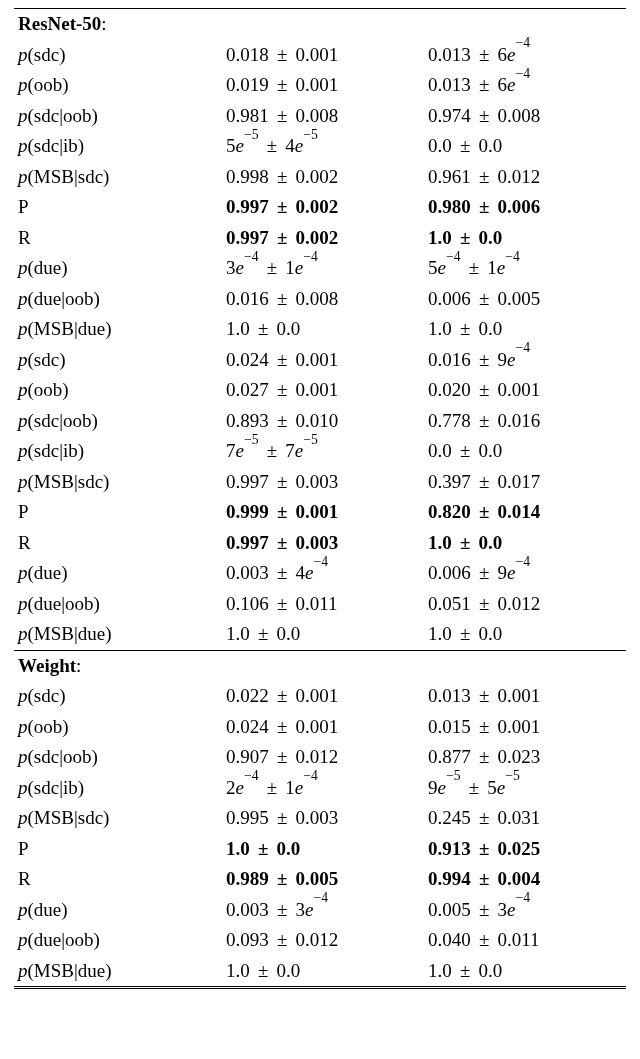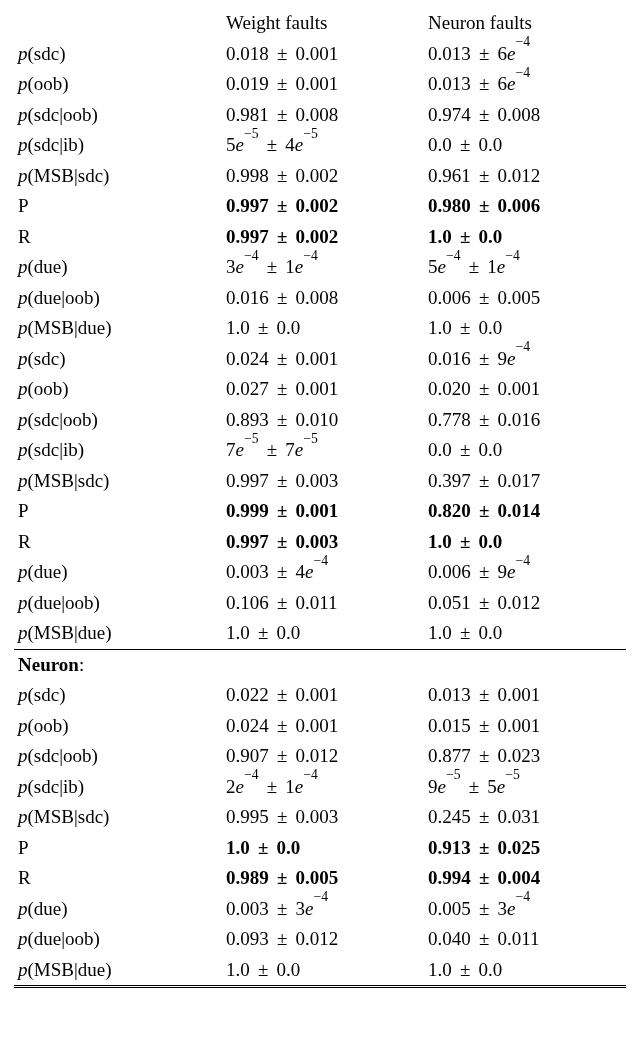--- a/index.html
+++ b/index.html
@@ -20,24 +20,22 @@
 <body>
 
 <div class="page">
   <table>
     <colgroup>
         <col class="cl">
         <col class="cw">
         <col class="cn">
       </colgroup>
     <tbody id="tb">
-        <tr>
-          <th></th>
-          <th>Weight faults</th>
-          <th>Neuron faults</th>
+        <tr class="top-rule">
+          <td colspan="3"><span class="b">ResNet-50</span>:</td>
         </tr>
         <tr>
           <td><span class="math">p</span>(sdc)</td>
           <td>0.018 <span class="pm">±</span> 0.001</td>
           <td>0.013 <span class="pm">±</span> 6<span class="math">e</span><sup>−4</sup></td>
         </tr>
         <tr>
           <td><span class="math">p</span>(oob)</td>
           <td>0.019 <span class="pm">±</span> 0.001</td>
           <td>0.013 <span class="pm">±</span> 6<span class="math">e</span><sup>−4</sup></td>
@@ -126,21 +124,21 @@
           <td><span class="math">p</span>(due|oob)</td>
           <td>0.106 <span class="pm">±</span> 0.011</td>
           <td>0.051 <span class="pm">±</span> 0.012</td>
         </tr>
         <tr>
           <td><span class="math">p</span>(MSB|due)</td>
           <td>1.0 <span class="pm">±</span> 0.0</td>
           <td>1.0 <span class="pm">±</span> 0.0</td>
         </tr>
         <tr class="mid-rule">
-          <td colspan="3"><span class="b">Neuron</span>:</td>
+          <td colspan="3"><span class="b">Weight</span>:</td>
         </tr>
         <tr>
           <td><span class="math">p</span>(sdc)</td>
           <td>0.022 <span class="pm">±</span> 0.001</td>
           <td>0.013 <span class="pm">±</span> 0.001</td>
         </tr>
         <tr>
           <td><span class="math">p</span>(oob)</td>
           <td>0.024 <span class="pm">±</span> 0.001</td>
           <td>0.015 <span class="pm">±</span> 0.001</td>

